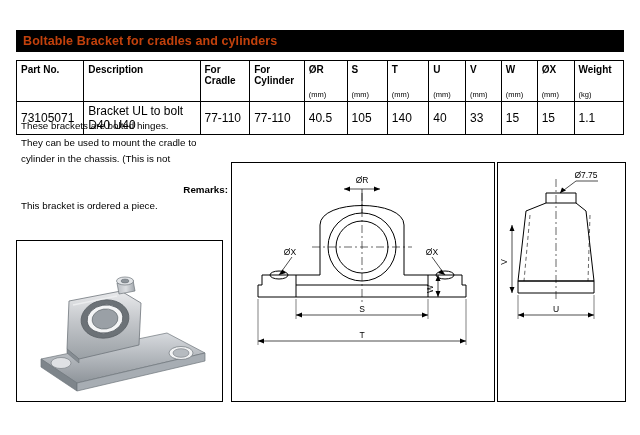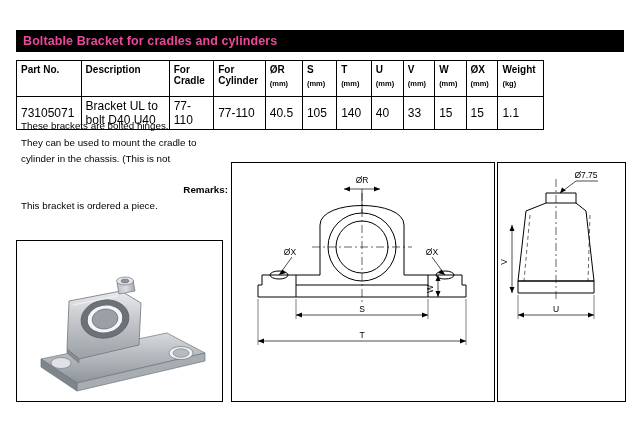--- a/index.html
+++ b/index.html
@@ -22,35 +22,35 @@
   }
 
   
   .title-bar {
     position: absolute;
     left: 16px;
     top: 30px;
     width: 608px;
     height: 22px;
     background: #000000;
-    color: #ec4899;
+    color: #c2410c;
     font-size: 12.5px;
     font-weight: bold;
     line-height: 22px;
     padding-left: 7px;
     box-sizing: border-box;
     letter-spacing: 0.1px;
   }
 
   
   .spec-table {
     position: absolute;
     left: 16px;
     top: 60px;
-    width: 528px;
+    width: 608px;
     border-collapse: collapse;
     font-size: 9.5px;
     padding-left: 8px;
   }
   .spec-table th, .spec-table td {
     border: 1px solid #000;
     padding: 2px 4px;
     text-align: left;
     vertical-align: middle;
     font-weight: normal;
@@ -58,23 +58,23 @@
   }
   .spec-table thead th {
     font-weight: bold;
     font-size: 10px;
     height: 30px;
     vertical-align: top;
     padding-top: 3px;
   }
   .unit {
     display: block;
-    font-weight: bold;
+    font-weight: normal;
     font-size: 7.5px;
-    margin-top: 4px;
+    margin-top: 15px;
   }
   .col-part { width: 62px; }
   .col-desc { width: 148px; }
   .col-cradle { width: 48px; }
   .col-cyl { width: 50px; }
   .col-or { width: 42px; }
   .col-s { width: 40px; }
   .col-t { width: 42px; }
   .col-u { width: 36px; }
   .col-v { width: 34px; }

